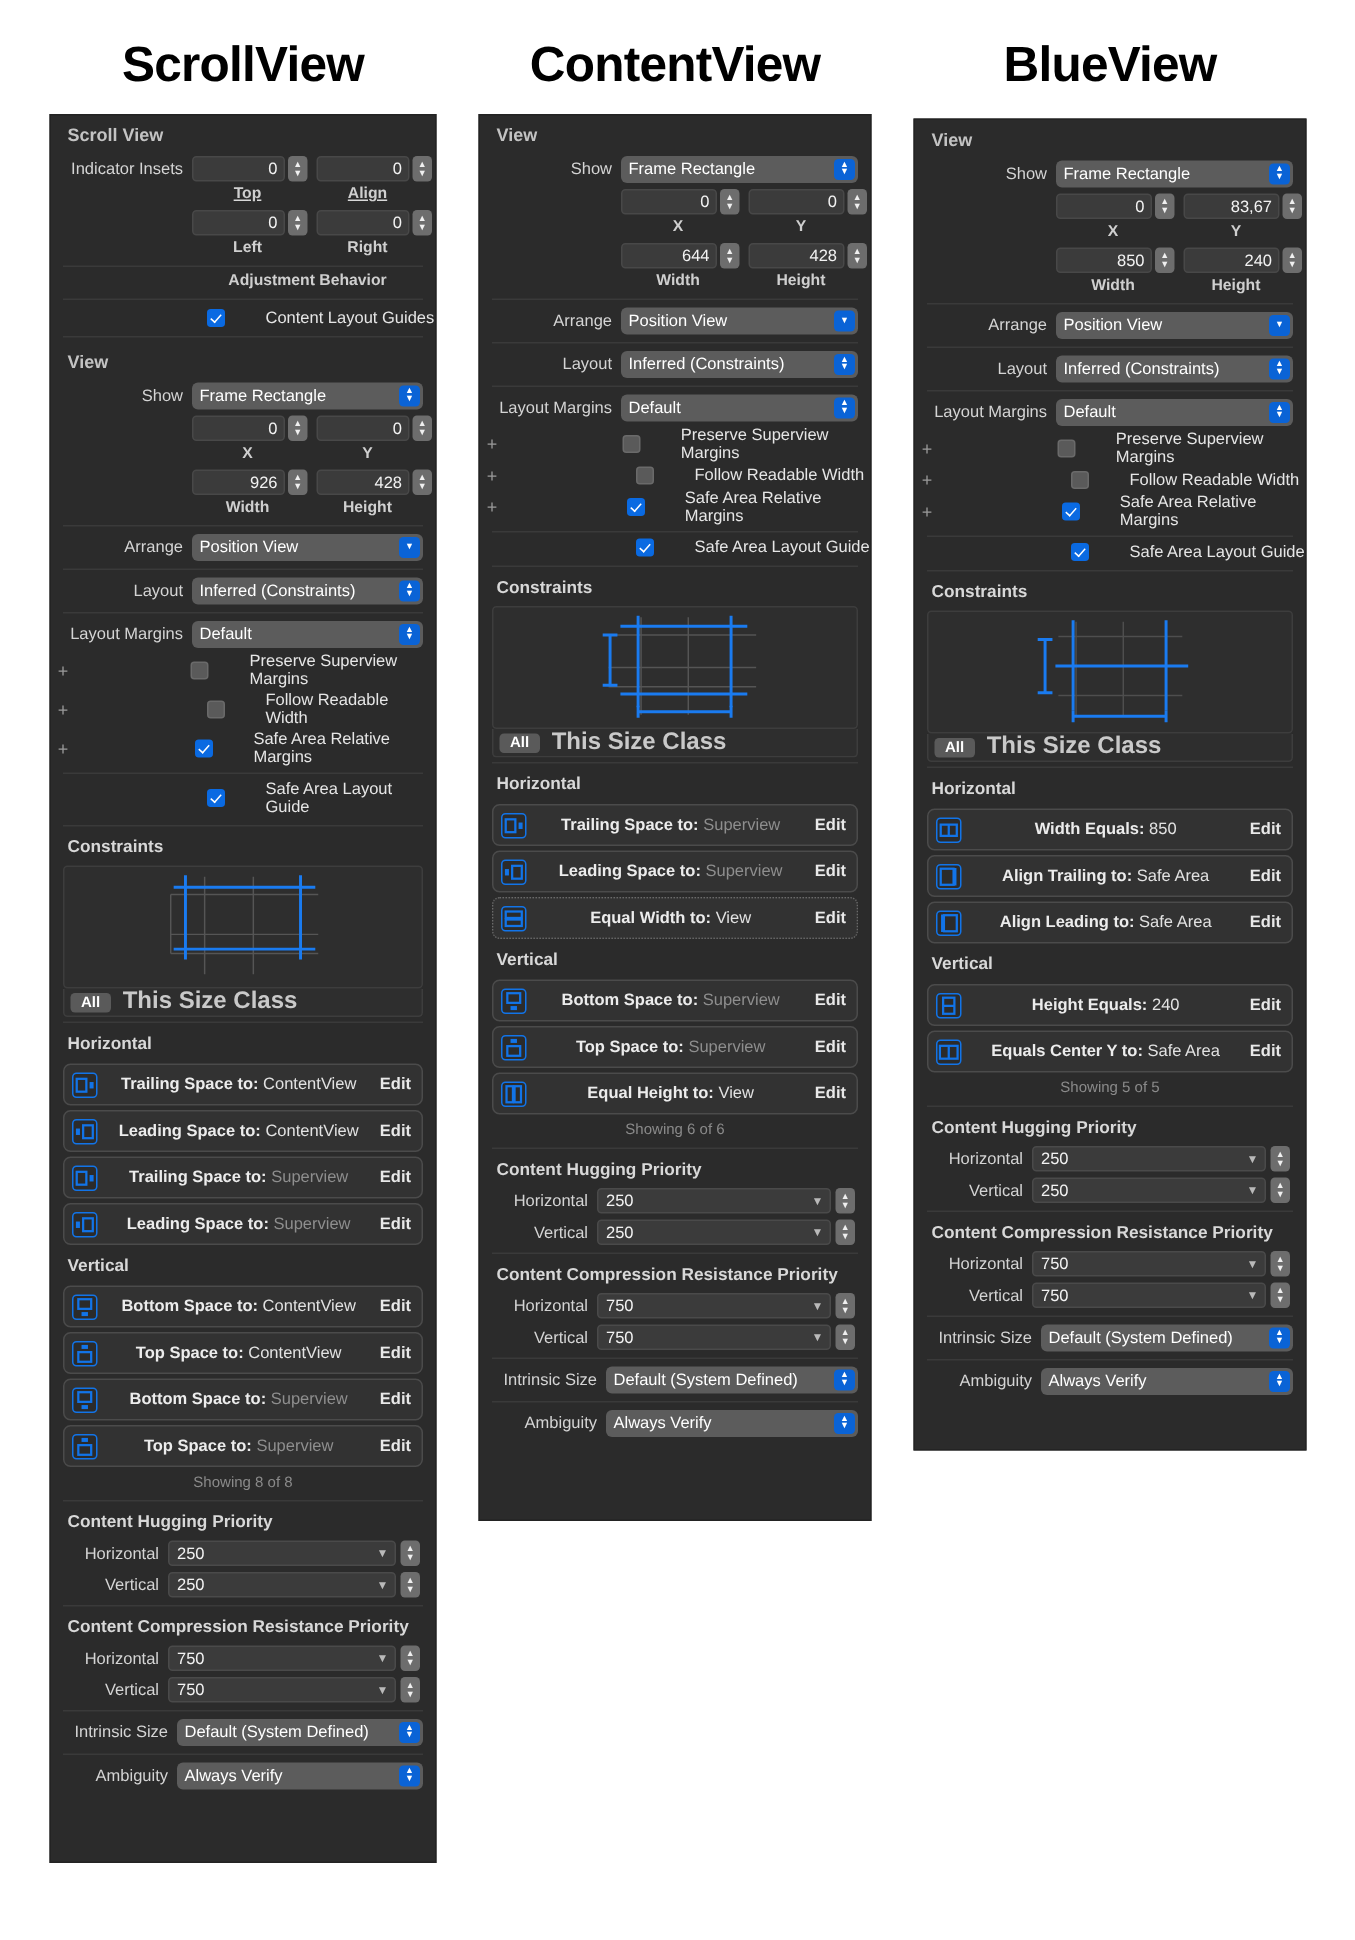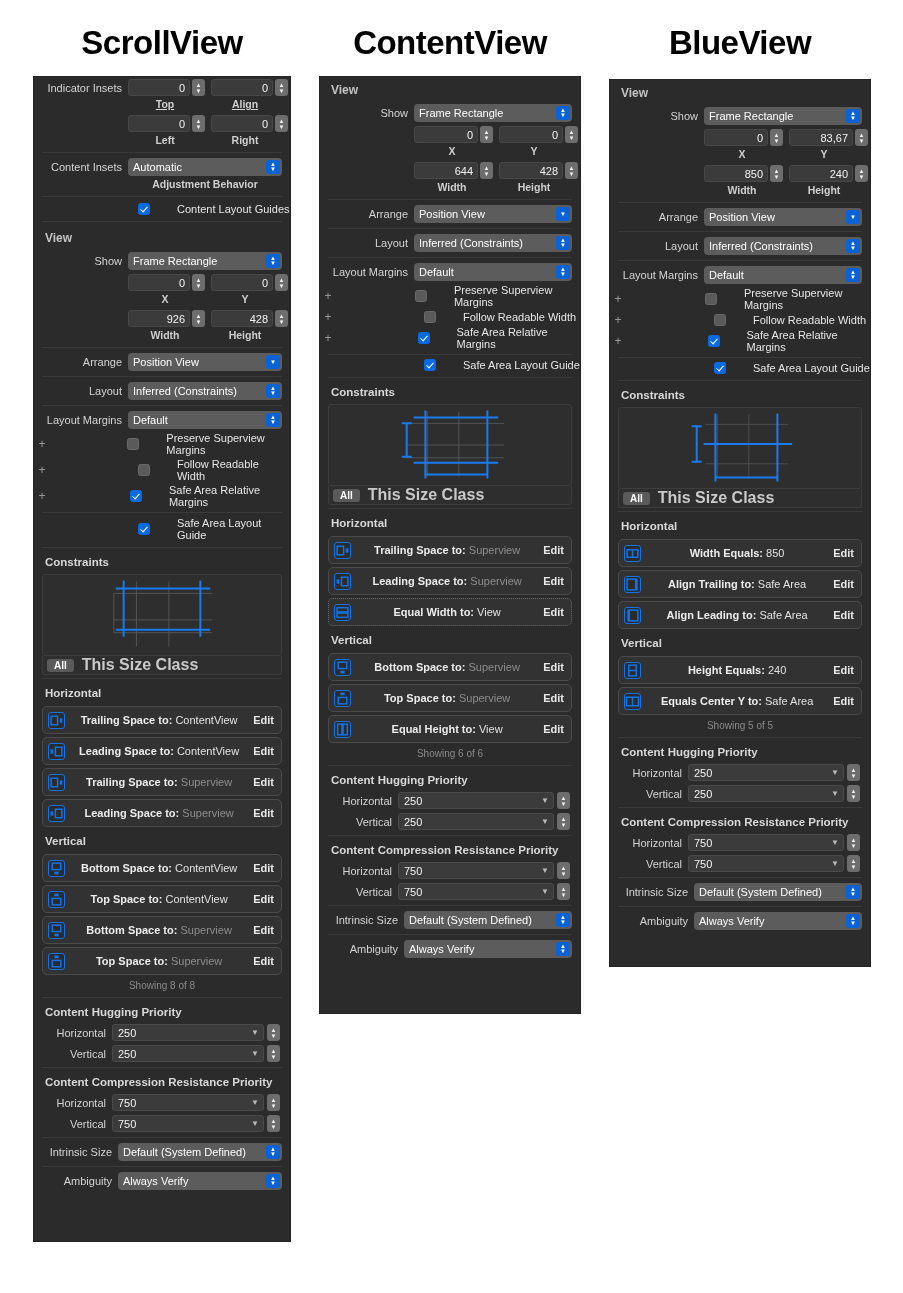--- a/index.html
+++ b/index.html
@@ -143,20 +143,21 @@
 </style>
 </head>
 <body>
 
 <div class="page">
 
   <div class="col-title" style="left:33px;top:24px;width:258px;">ScrollView</div>
 
   <div class="panel c1">
 
+    <div class="sect">Scroll View</div>
 
     <div class="row">
       <div class="lbl w1">Indicator Insets</div>
       <div class="field">
         <div class="tf" style="width:62px;">0</div>
         <div class="stepper">
             <span>▲</span>
             <span>▼</span>
           </div>
       </div>
@@ -192,30 +193,20 @@
       </div>
     </div>
     <div class="row" style="padding-top:0;padding-bottom:3px;">
       <div class="lbl w1"></div>
       <div class="caption" style="width:77px;">Left</div>
       <div class="caption" style="width:77px;margin-left:6px;">Right</div>
     </div>
 
     <div class="hr"></div>
 
-    <div class="row">
-      <div class="lbl w1">Content Insets</div>
-      <div class="popup" style="width:158px;">
-        <span>Automatic</span>
-        <span class="pchev">
-            <span class="up">▲</span>
-            <span>▼</span>
-          </span>
-      </div>
-    </div>
     <div class="row" style="padding-top:0;padding-bottom:3px;">
       <div class="lbl w1"></div>
       <div class="caption" style="width:158px;">Adjustment Behavior</div>
     </div>
 
     <div class="hr"></div>
 
     <div class="cbrow" style="padding-left:104px;padding-top:3px;padding-bottom:3px;">
       <div class="cb on"></div>
       <div class="cbtxt">Content Layout Guides</div>

